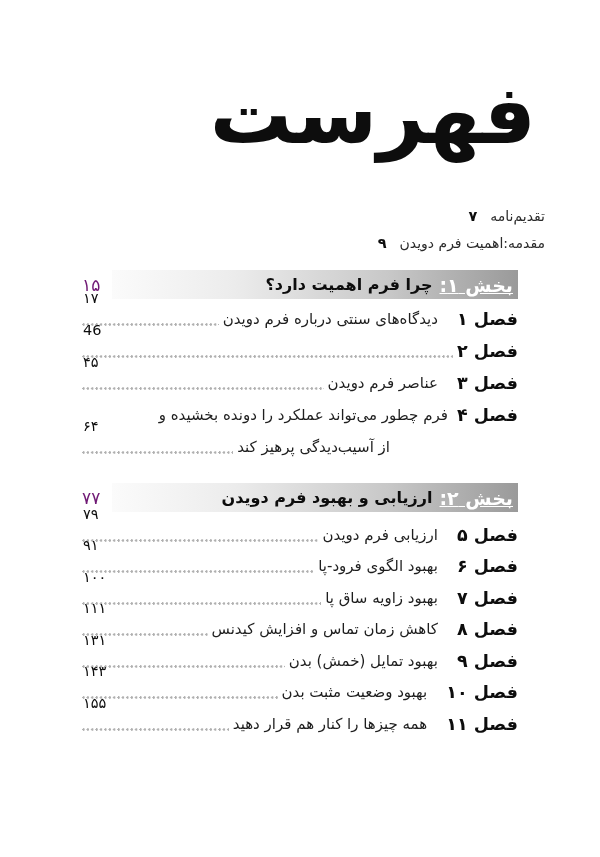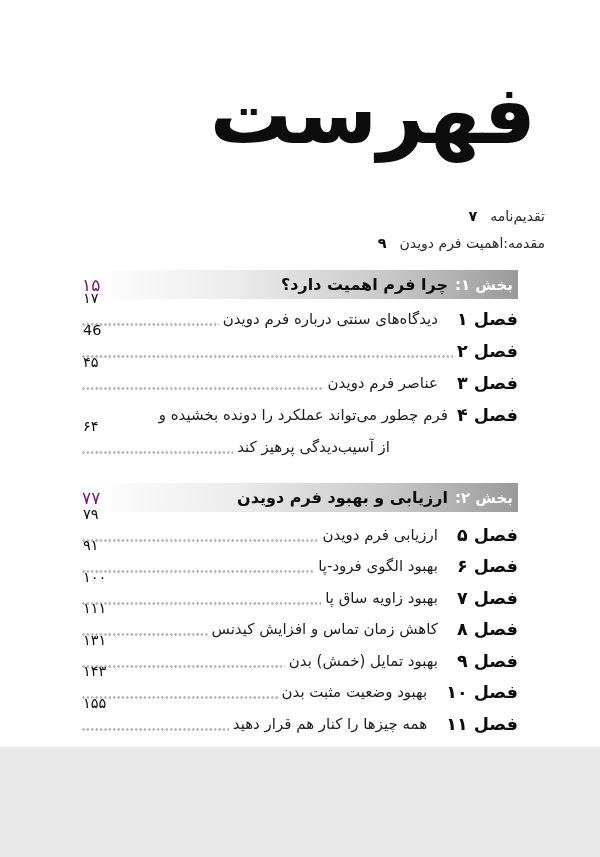--- a/index.html
+++ b/index.html
@@ -1,18 +1,18 @@
 <!DOCTYPE html>
 <html lang="fa"><head>
 <meta charset="utf-8">
 <style>
   html,body{margin:0;padding:0;background:#e8e8e8;}
   .page{
     position:relative;
-    width:600px;height:747px;
+    width:600px;height:857px;
     background:#ffffff;
     overflow:hidden;
     font-family:"DejaVu Sans", sans-serif;
     color:#111;
   }
   
   .toc-title{
     position:absolute;
     top:68px;right:64px;
     margin:0;
@@ -36,21 +36,21 @@
   .sec1{top:270px;}
   .sec2{top:483px;}
   .sec-bar{
     flex:1;height:100%;
     display:flex;direction:rtl;align-items:center;
     background:linear-gradient(to right,#fbfbfb 0%,#ececec 30%,#c8c8c8 68%,#9a9a9a 100%);
     padding:0 5px 0 8px;
     margin-left:12px;
     box-sizing:border-box;
   }
-  .part-badge{font-size:15px;font-weight:bold;color:#ffffff;white-space:nowrap;}
+  .part-badge{font-size:19px;font-weight:bold;color:#ffffff;white-space:nowrap;text-decoration:underline;}
   .sec-title{font-size:16px;font-weight:bold;color:#0d0d0d;margin-right:7px;white-space:nowrap;}
   .sec-num{font-size:17px;font-weight:normal;color:#701a75;white-space:nowrap;}
   
   .rows{position:absolute;left:82px;right:82px;direction:rtl;}
   .rows1{top:298px;}
   .rows2{top:514px;}
   .row{
     position:relative;
     display:flex;direction:rtl;align-items:flex-end;
     height:32px;

